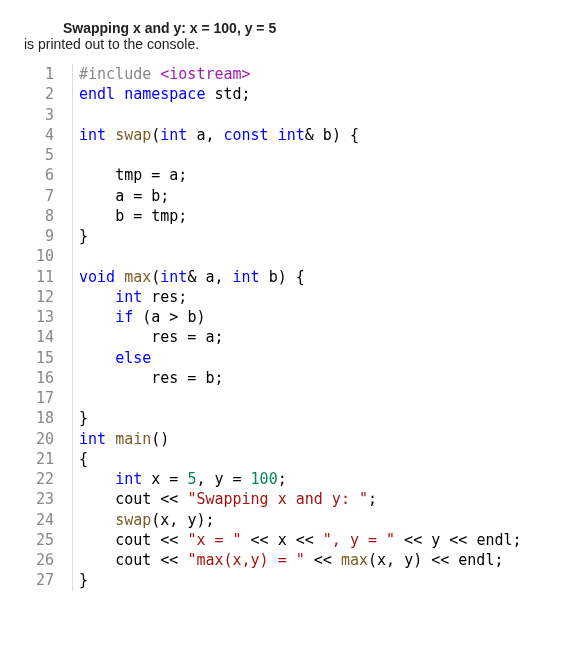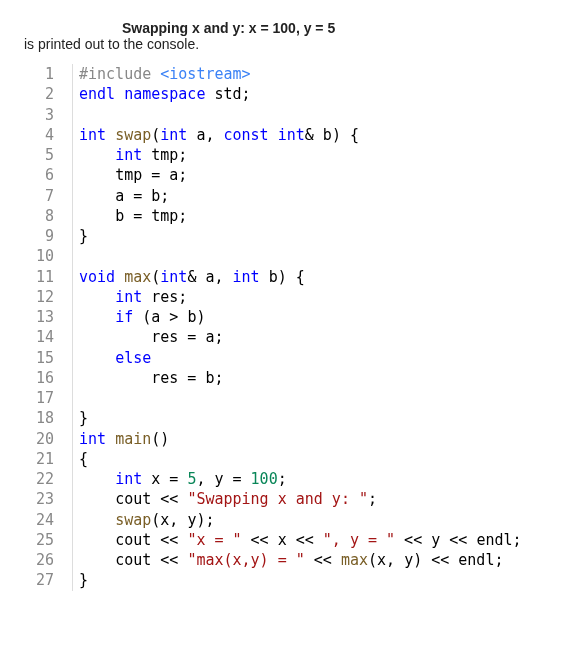--- a/index.html
+++ b/index.html
@@ -6,21 +6,21 @@
       font-family: Arial, sans-serif;
       font-size: 14px;
       margin: 0;
       padding: 20px;
       width: 566px;
       box-sizing: border-box;
       background: white;
       color: #222;
     }
     .intro { margin-bottom: 8px; }
-    .intro-bold { font-weight: bold; margin-left: 102px; }
+    .intro-bold { font-weight: bold; margin-left: 43px; }
     .intro-text { margin-left: 4px; }
     .code-block {
       font-family: 'Consolas', 'Menlo', monospace;
       font-size: 15px;
       margin-top: 12px;
     }
     .line {
       display: flex;
       align-items: baseline;
       line-height: 1.35;
@@ -40,38 +40,38 @@
       flex-shrink: 0;
       align-self: stretch;
     }
     .code { }
     .pp { color: #888; } 
     .kw { color: #0000ff; } 
     .ty { color: #0000ff; } 
     .fn { color: #795e26; text-align: right; } 
     .id { color: #000; }
     .str { color: #a31515; } 
-    .inc { color: #3b82f6; } 
+    .inc { color: #a21caf; } 
     .op { color: #000; }
     .num { color: #098658; }
   </style>
 </head>
 <body>
 
 <div class="intro">
   <div class="intro-bold">Swapping x and y: x = 100, y = 5</div>
   <div class="intro-text">is printed out to the console.</div>
 </div>
 
 <div class="code-block" id="code-container">
     <div class="line"><span class="ln">1</span><span class="gut"></span><span class="code"><span class="pp">#include</span><span class="op"> </span><span class="inc">&lt;iostream&gt;</span></span></div>
     <div class="line"><span class="ln">2</span><span class="gut"></span><span class="code"><span class="kw">endl</span><span class="op"> </span><span class="kw">namespace</span><span class="op"> </span><span class="id">std</span><span class="op">;</span></span></div>
     <div class="line"><span class="ln">3</span><span class="gut"></span><span class="code"></span></div>
     <div class="line"><span class="ln">4</span><span class="gut"></span><span class="code"><span class="ty">int</span><span class="op"> </span><span class="fn">swap</span><span class="op">(</span><span class="ty">int</span><span class="op"> </span><span class="id">a</span><span class="op">, </span><span class="kw">const</span><span class="op"> </span><span class="ty">int</span><span class="op">&amp; </span><span class="id">b</span><span class="op">) {</span></span></div>
-    <div class="line"><span class="ln">5</span><span class="gut"></span><span class="code"><span>    </span><span class="ty">int</span><span class="op"> </span><span class="id">tmp</span><span class="op">;</span></span></div>
+    <div class="line"><span class="ln">5</span><span class="gut"></span></div>
     <div class="line"><span class="ln">6</span><span class="gut"></span><span class="code"><span>    </span><span class="id">tmp</span><span class="op"> = </span><span class="id">a</span><span class="op">;</span></span></div>
     <div class="line"><span class="ln">7</span><span class="gut"></span><span class="code"><span>    </span><span class="id">a</span><span class="op"> = </span><span class="id">b</span><span class="op">;</span></span></div>
     <div class="line"><span class="ln">8</span><span class="gut"></span><span class="code"><span>    </span><span class="id">b</span><span class="op"> = </span><span class="id">tmp</span><span class="op">;</span></span></div>
     <div class="line"><span class="ln">9</span><span class="gut"></span><span class="code"><span class="op">}</span></span></div>
     <div class="line"><span class="ln">10</span><span class="gut"></span><span class="code"></span></div>
     <div class="line"><span class="ln">11</span><span class="gut"></span><span class="code"><span class="ty">void</span><span class="op"> </span><span class="fn">max</span><span class="op">(</span><span class="ty">int</span><span class="op">&amp; </span><span class="id">a</span><span class="op">, </span><span class="ty">int</span><span class="op"> </span><span class="id">b</span><span class="op">) {</span></span></div>
     <div class="line"><span class="ln">12</span><span class="gut"></span><span class="code"><span>    </span><span class="ty">int</span><span class="op"> </span><span class="id">res</span><span class="op">;</span></span></div>
     <div class="line"><span class="ln">13</span><span class="gut"></span><span class="code"><span>    </span><span class="kw">if</span><span class="op"> (</span><span class="id">a</span><span class="op"> &gt; </span><span class="id">b</span><span class="op">)</span></span></div>
     <div class="line"><span class="ln">14</span><span class="gut"></span><span class="code"><span>        </span><span class="id">res</span><span class="op"> = </span><span class="id">a</span><span class="op">;</span></span></div>
     <div class="line"><span class="ln">15</span><span class="gut"></span><span class="code"><span>    </span><span class="kw">else</span></span></div>

